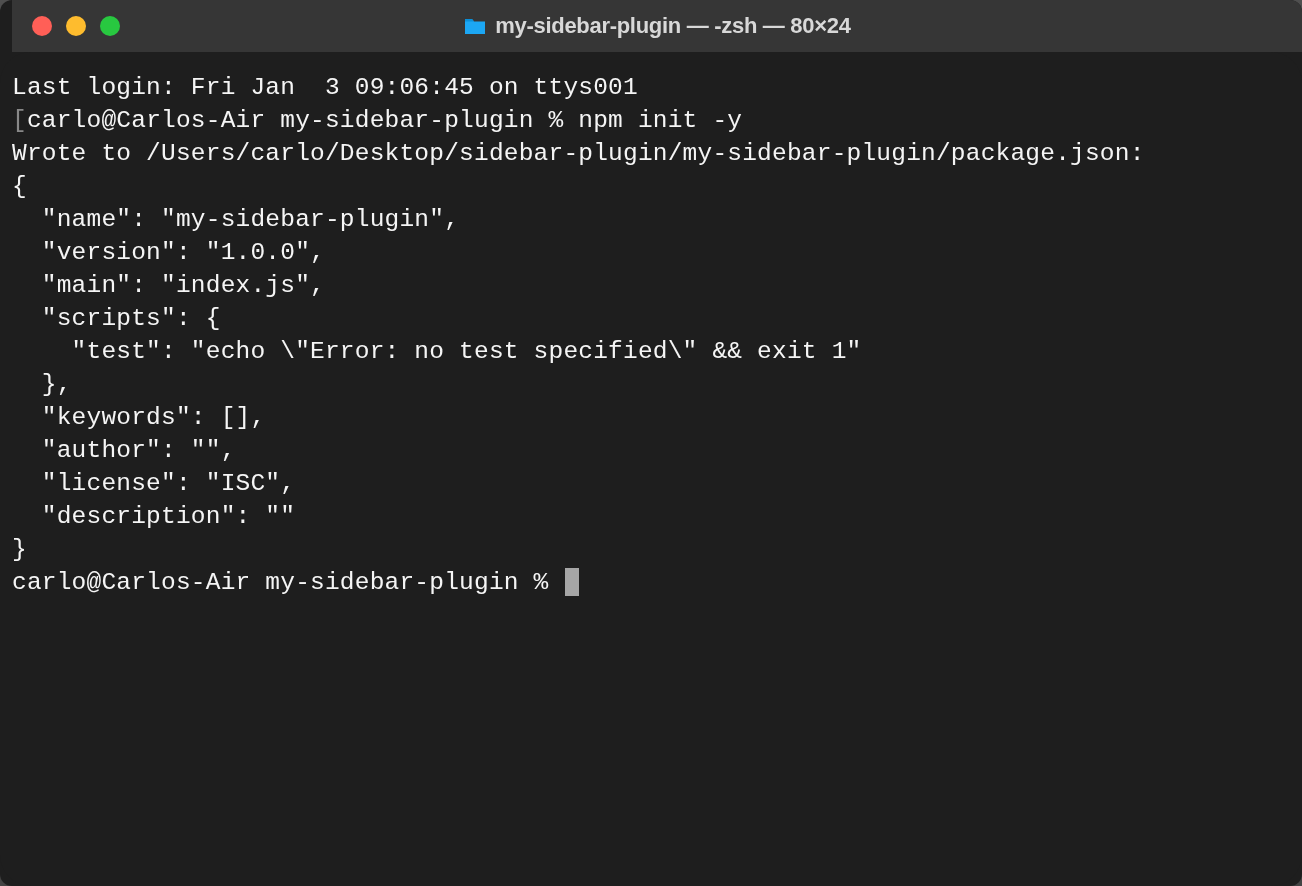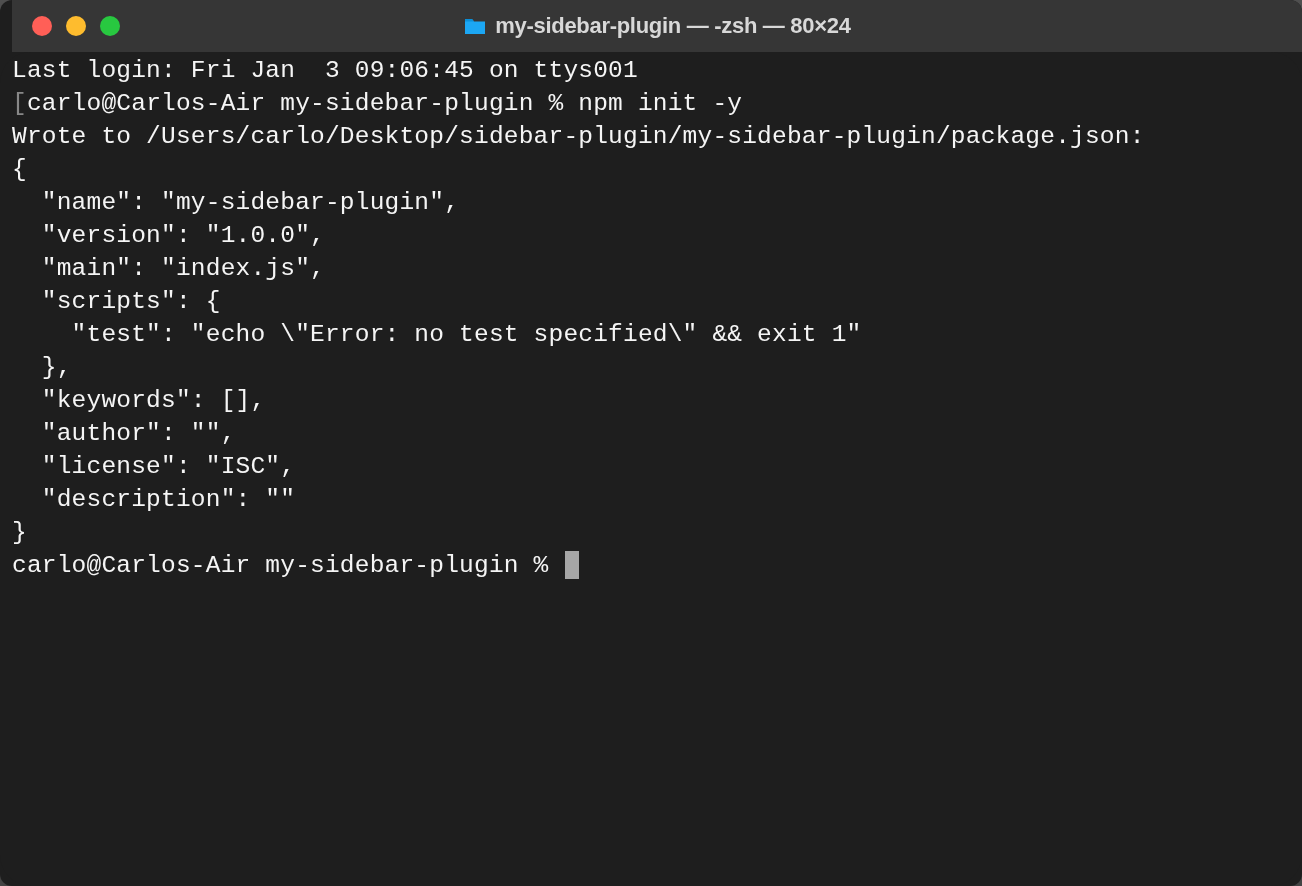--- a/index.html
+++ b/index.html
@@ -89,21 +89,21 @@
       color: #d8d8d8;
       font-size: 22px;
       font-weight: 600;
       font-family: -apple-system, BlinkMacSystemFont, "Segoe UI", sans-serif;
       letter-spacing: -0.3px;
     }
     
     .terminal-body {
       flex: 1;
       background: #1e1e1e;
-      padding: 2px 12px;
+      padding: 19px 12px;
       color: #f5f5f5;
       font-size: 24.5px;
       line-height: 33px;
       font-family: "SF Mono", Menlo, Monaco, "Courier New", monospace;
       white-space: pre;
       overflow: hidden;
       letter-spacing: 0.2px;
       border-radius: 31px;
     }
     

